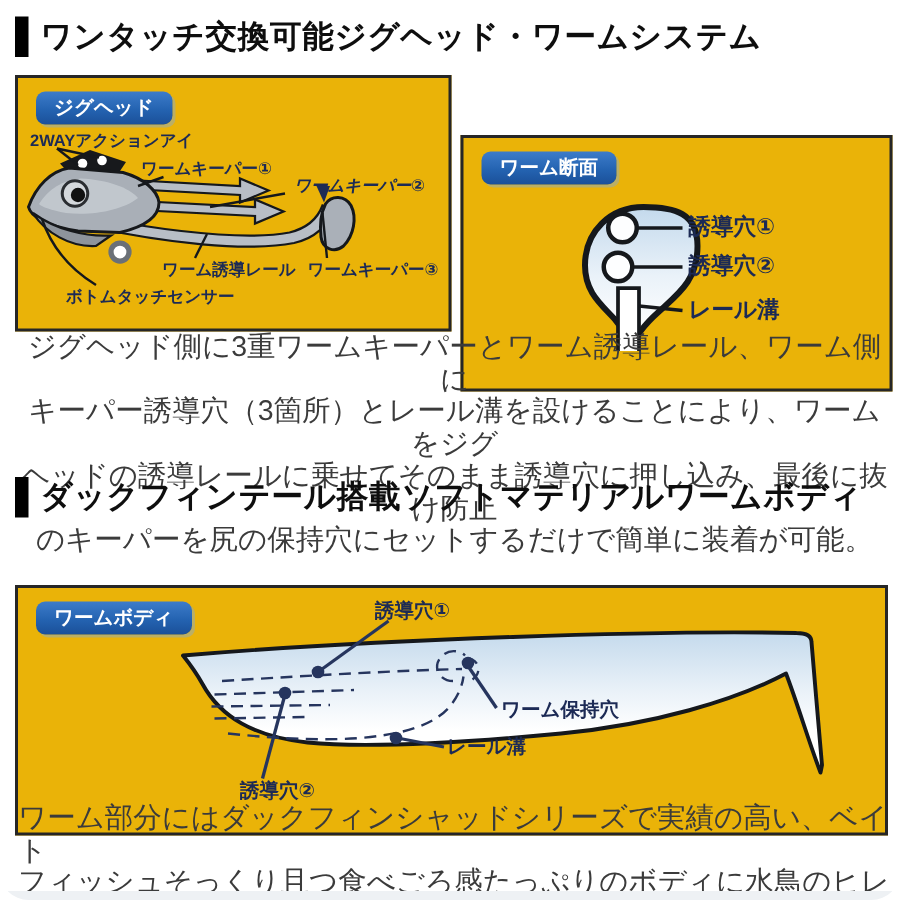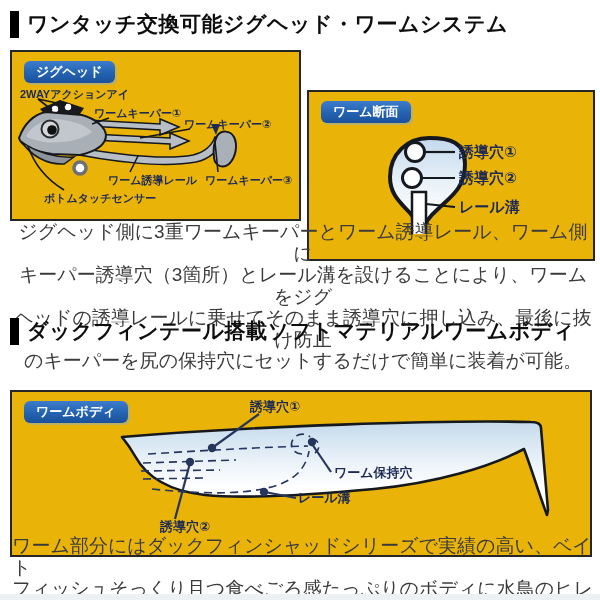--- a/index.html
+++ b/index.html
@@ -1,18 +1,19 @@
 <!DOCTYPE html>
 <html><head>
 <meta charset="utf-8">
 <style>
   html,body{margin:0;padding:0;background:#ffffff;}
   .page{
     position:relative;width:600px;height:600px;background:#ffffff;overflow:hidden;
     font-family:"Liberation Sans","DejaVu Sans",sans-serif;
+    border-radius:19px;
   }
   
   .sec-title{position:absolute;left:10px;display:flex;align-items:center;}
   .sec-title .bar{width:9px;height:27px;background:#000;margin-right:8px;flex:0 0 auto;}
   .sec-title h2{margin:0;font-size:21px;font-weight:bold;color:#0e0e0e;letter-spacing:.5px;white-space:nowrap;}
   
   .panel{position:absolute;border:2px solid #262626;background:#eab308;}
   .panel svg{position:absolute;left:0;top:0;}
   .badge{
     position:absolute;left:12px;top:9px;z-index:3;
@@ -68,21 +69,21 @@
           <path d="M26,47 L54,53"></path>
         <path d="M97,66 L80,72"></path>
         <path d="M178,77 L128,86"></path>
         <path d="M126,104 L118,120"></path>
         <path d="M206,120 L203,90"></path>
         <path d="M16,94 C22,112 34,127 52,138"></path>
       </g>
     </svg>
     <span class="lbl s11" style="left:8px;top:36px;">2WAYアクションアイ</span>
     <span class="lbl s11" style="left:82px;top:55px;">ワームキーパー①</span>
-    <span class="lbl s11" style="left:172px;top:66px;">ワームキーパー②</span>
+    <span class="lbl s11" style="left:184px;top:66px;font-style:italic;">ワームキーパー②</span>
     <span class="lbl s11" style="left:96px;top:122px;">ワーム誘導レール</span>
     <span class="lbl s11" style="left:193px;top:122px;">ワームキーパー③</span>
     <span class="lbl s11" style="left:32px;top:140px;font-family:Liberation Serif, serif;">ボトムタッチセンサー</span>
   </div>
 
   <div class="panel" style="left:307px;top:50px;width:284px;height:167px;margin-top:40px;">
     <span class="badge">ワーム断面</span>
     <svg width="280" height="163" viewBox="0 0 280 163">
       <defs>
         <linearGradient id="bluefade1" x1="0" y1="46" x2="0" y2="130" gradientUnits="userSpaceOnUse">

